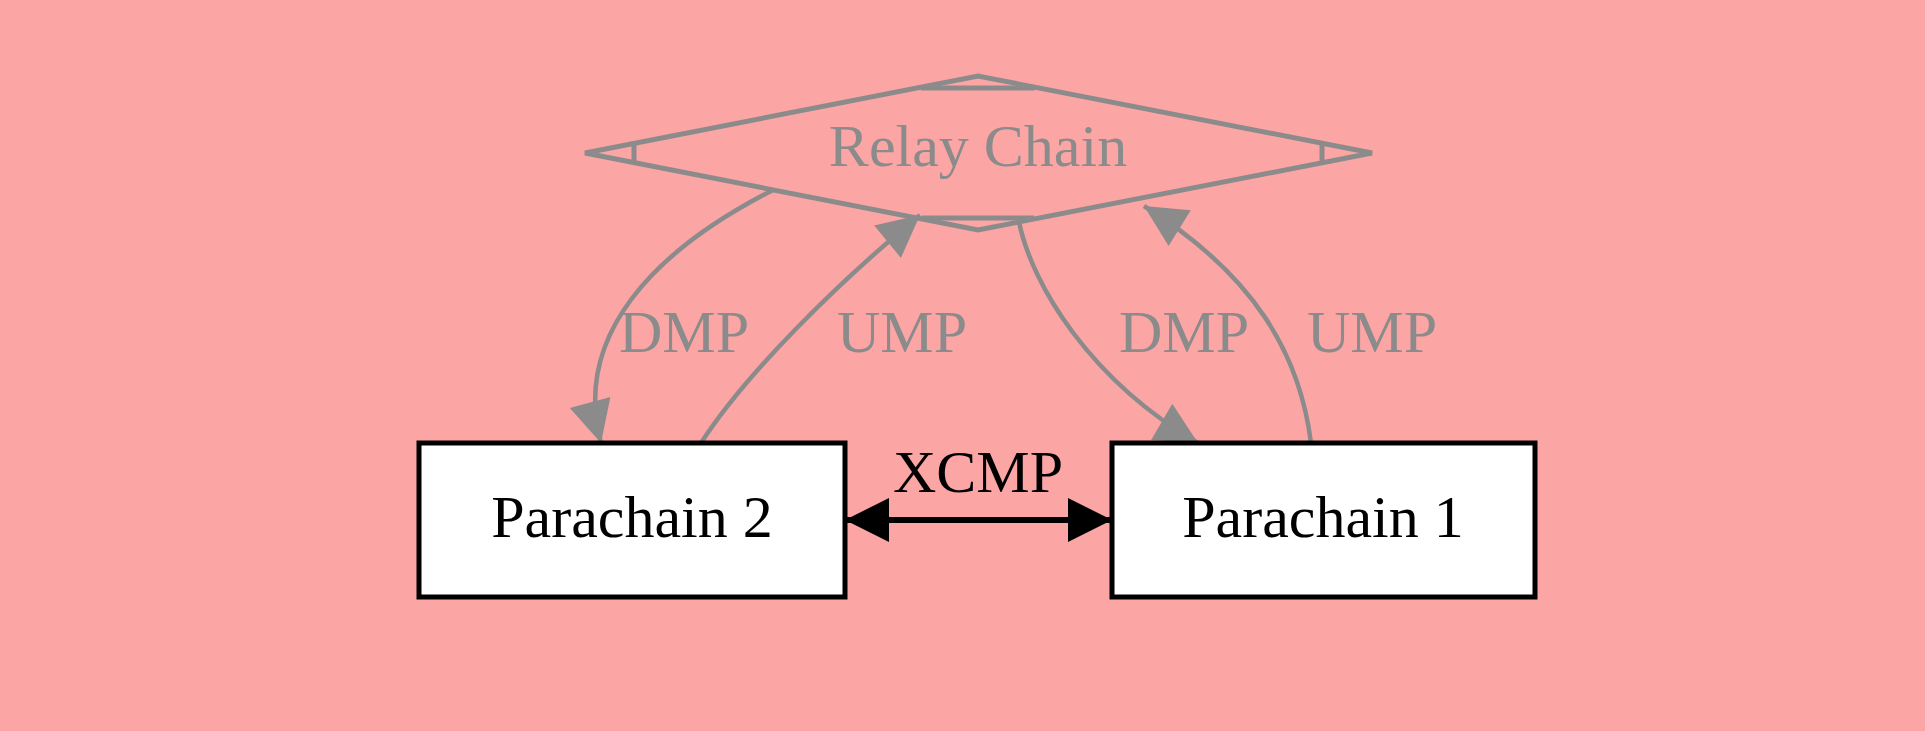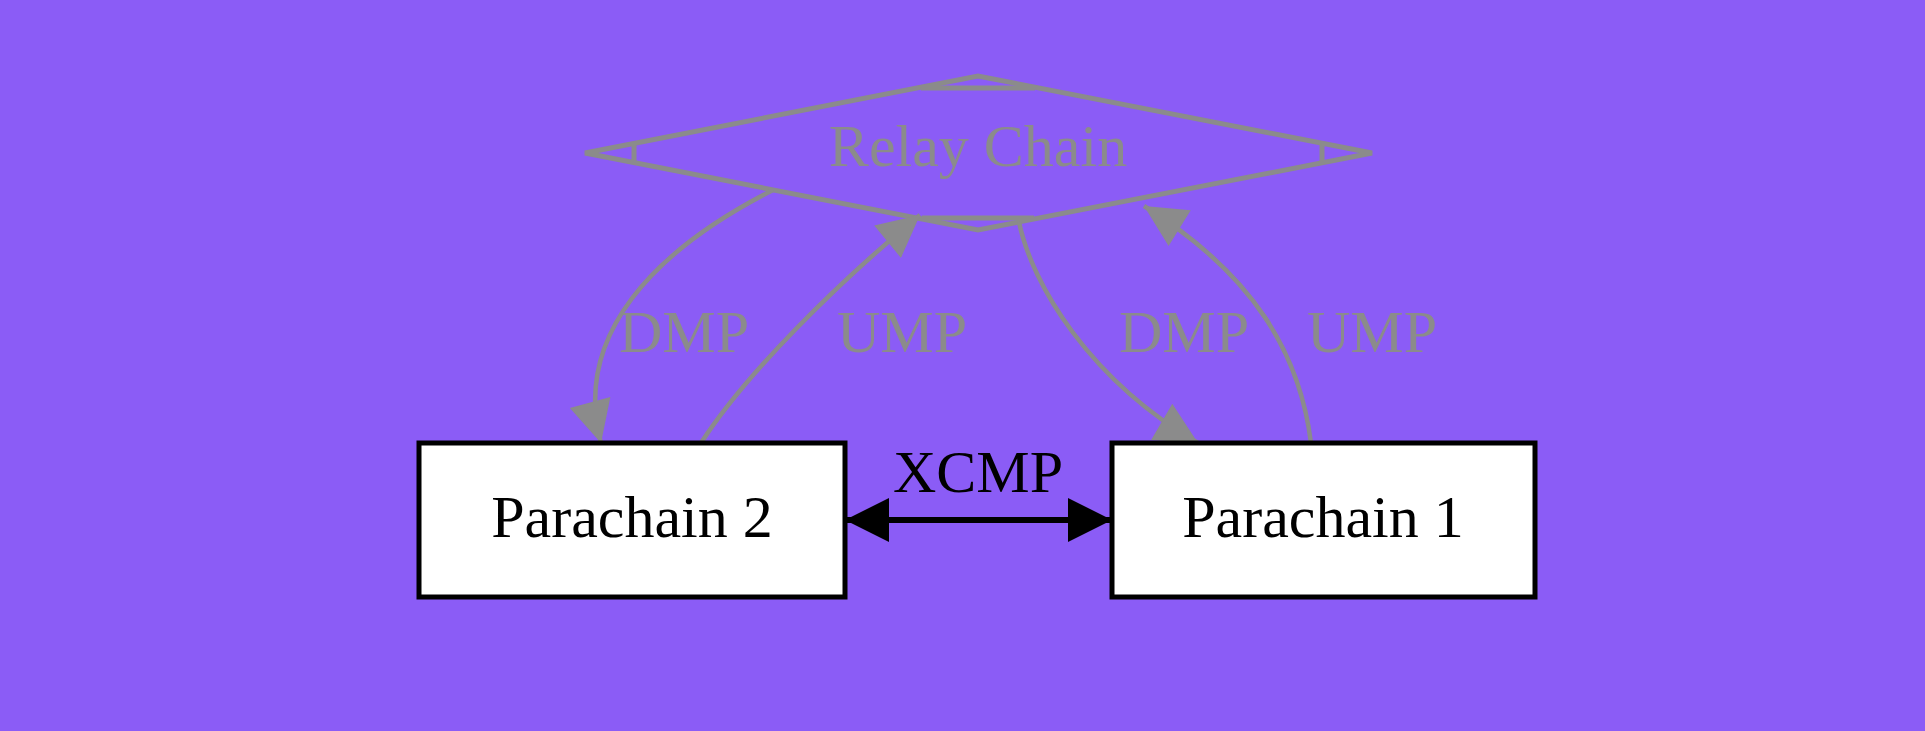--- a/index.html
+++ b/index.html
@@ -5,21 +5,21 @@
   html, body {
     margin: 0;
     padding: 0;
     background: #ffffff;
     font-family: "Liberation Serif", "DejaVu Serif", serif;
   }
   .canvas {
     position: relative;
     width: 1925px;
     height: 731px;
-    background: #8b5cf6;
+    background: #fca5a5;
     overflow: hidden;
   }
   svg text {
     font-family: "Liberation Serif", "DejaVu Serif", serif;
   }
   .node-label-gray {
     font-size: 60px;
     fill: #8b8b8b;
   }
   .edge-label-gray {

